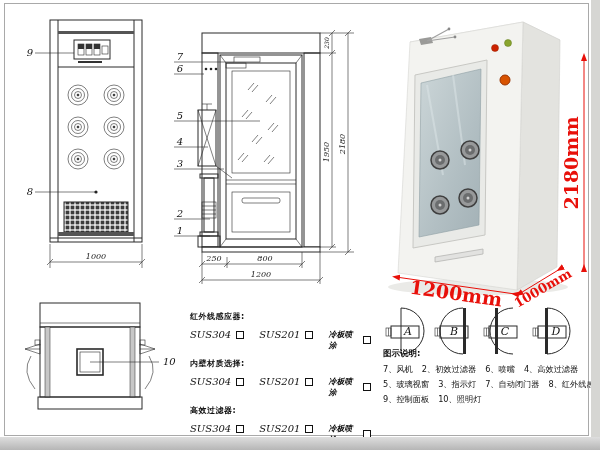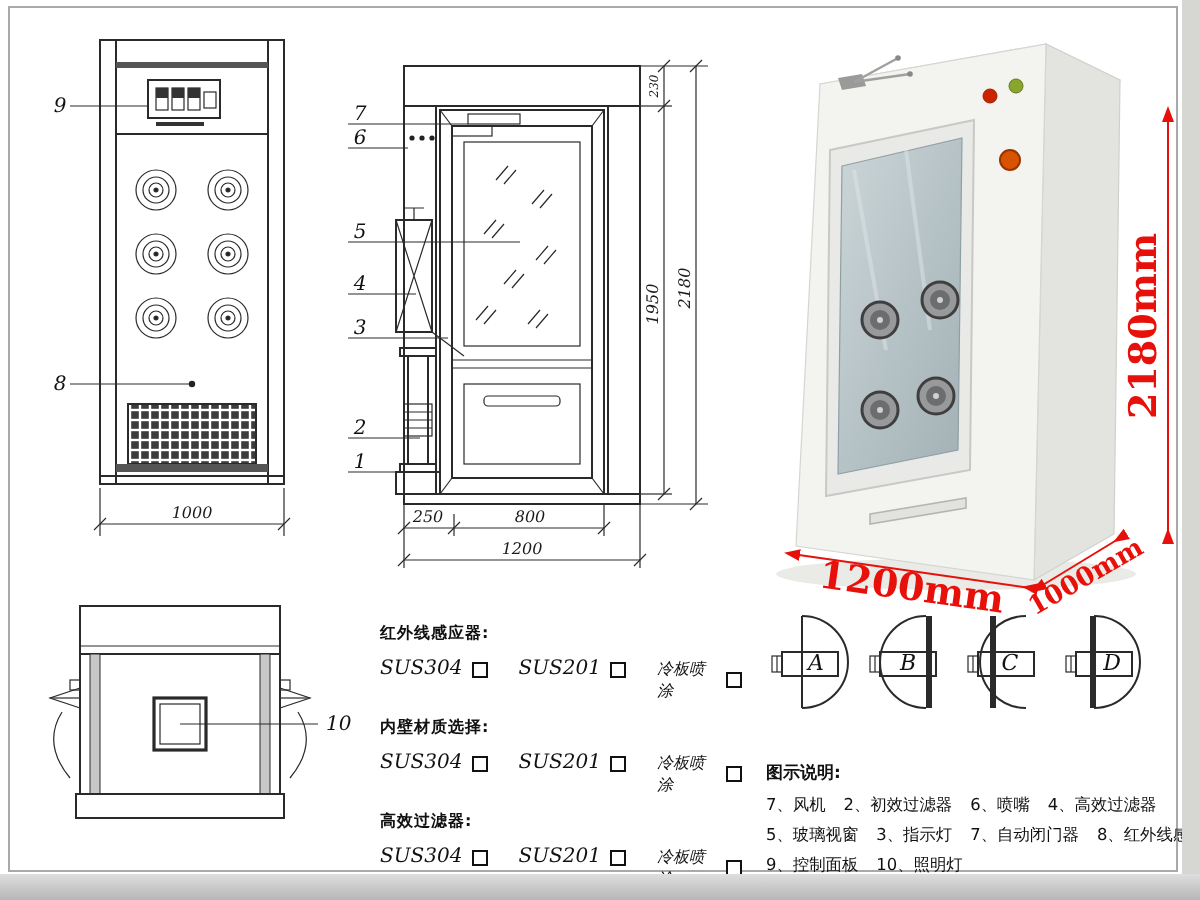--- a/index.html
+++ b/index.html
@@ -14,25 +14,25 @@
   .dimtxt { font-family:"DejaVu Serif",serif; font-style:italic; font-size:8px; fill:#1a1a1a; }
   .dimtxt-s { font-family:"DejaVu Serif",serif; font-style:italic; font-size:6px; fill:#1a1a1a; }
   .callout { font-family:"DejaVu Serif",serif; font-style:italic; font-size:10px; fill:#111; }
   .photo-dim { font-family:"DejaVu Serif",serif; font-weight:bold; fill:#e8100a; }
   .mat-block { position:absolute; left:190px; top:311px; width:196px; }
   .mat-group { margin-bottom:7px; }
   .mat-title { font-size:8px; font-weight:bold; letter-spacing:0.5px; }
   .mat-opts { display:flex; align-items:flex-start; margin-top:7px; }
   .mat-opt { display:flex; align-items:center; margin-right:15px; }
   .mat-opt .lbl { font-family:"DejaVu Serif",serif; font-style:italic; font-size:10px; }
-  .mat-opt .lbl-cn { font-size:8px; font-weight:normal; }
+  .mat-opt .lbl-cn { font-size:8px; font-weight:bold; }
   .checkbox { width:8px; height:8px; border:1.2px solid #111; margin-left:5px; background:#fff; }
   .doors-row { position:absolute; left:384px; top:301px; display:flex; gap:7px; }
   .door-letter { font-family:"DejaVu Serif",serif; font-style:italic; font-size:11px; fill:#111; }
-  .legend { position:absolute; left:383px; top:381px; width:210px; }
+  .legend { position:absolute; left:383px; top:348px; width:210px; }
   .legend-title { font-size:8.5px; font-weight:bold; }
   .legend-row { display:flex; gap:9px; margin-top:4px; }
   .legend-row span { font-size:8.2px; white-space:nowrap; }
 </style>
 </head>
 <body>
 
 <div class="page-frame"></div>
 
 <svg class="panel" style="left:20px;top:10px;" width="155" height="275" viewBox="0 0 155 275">

